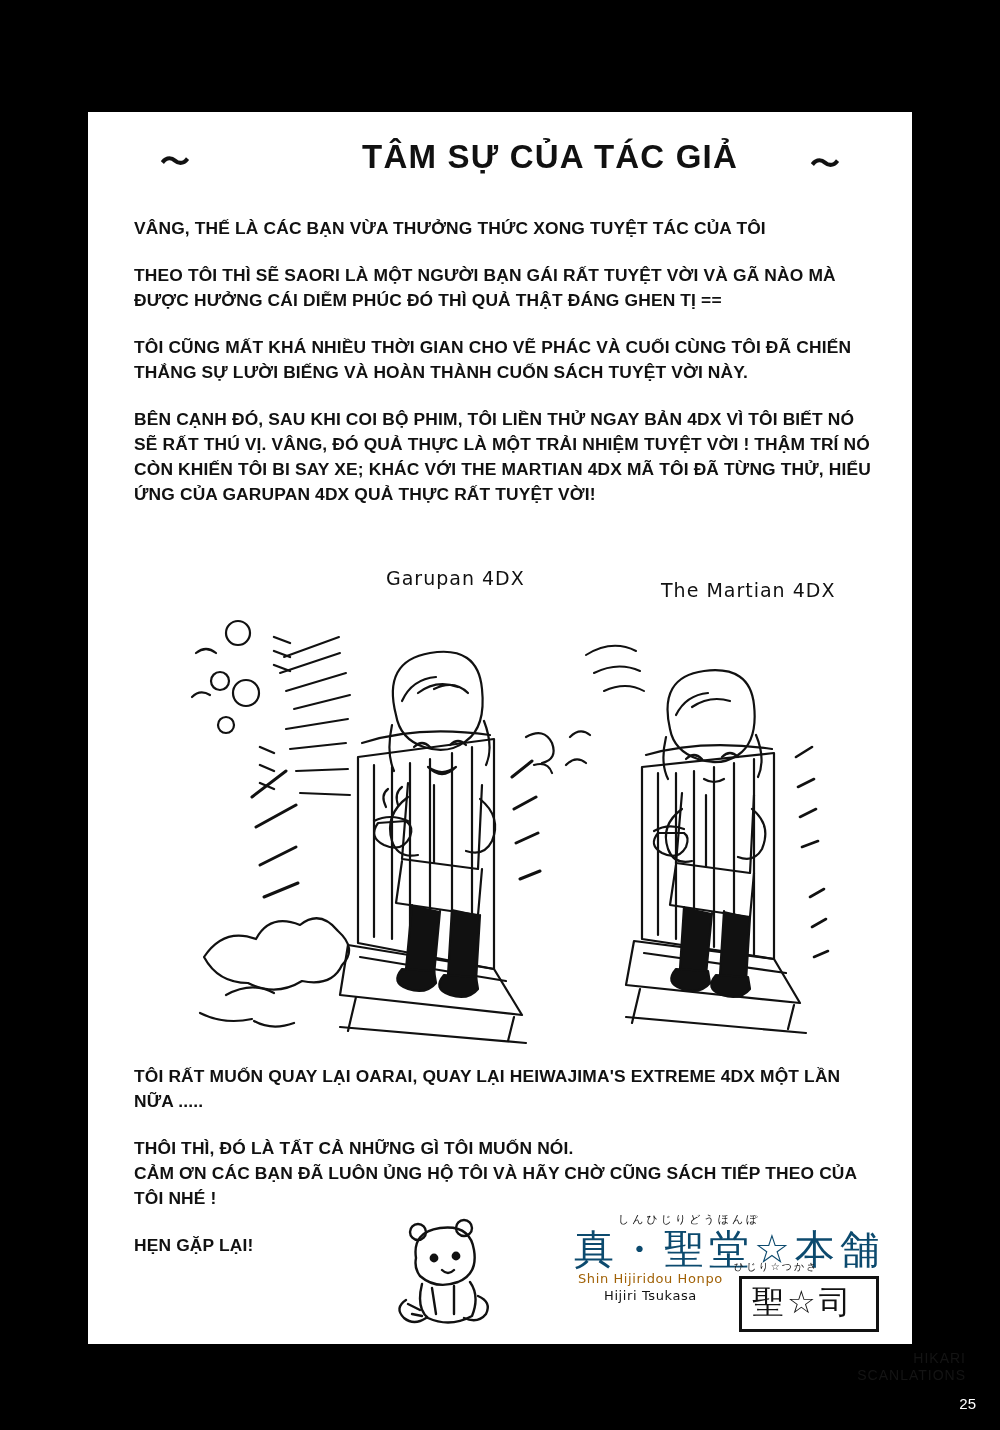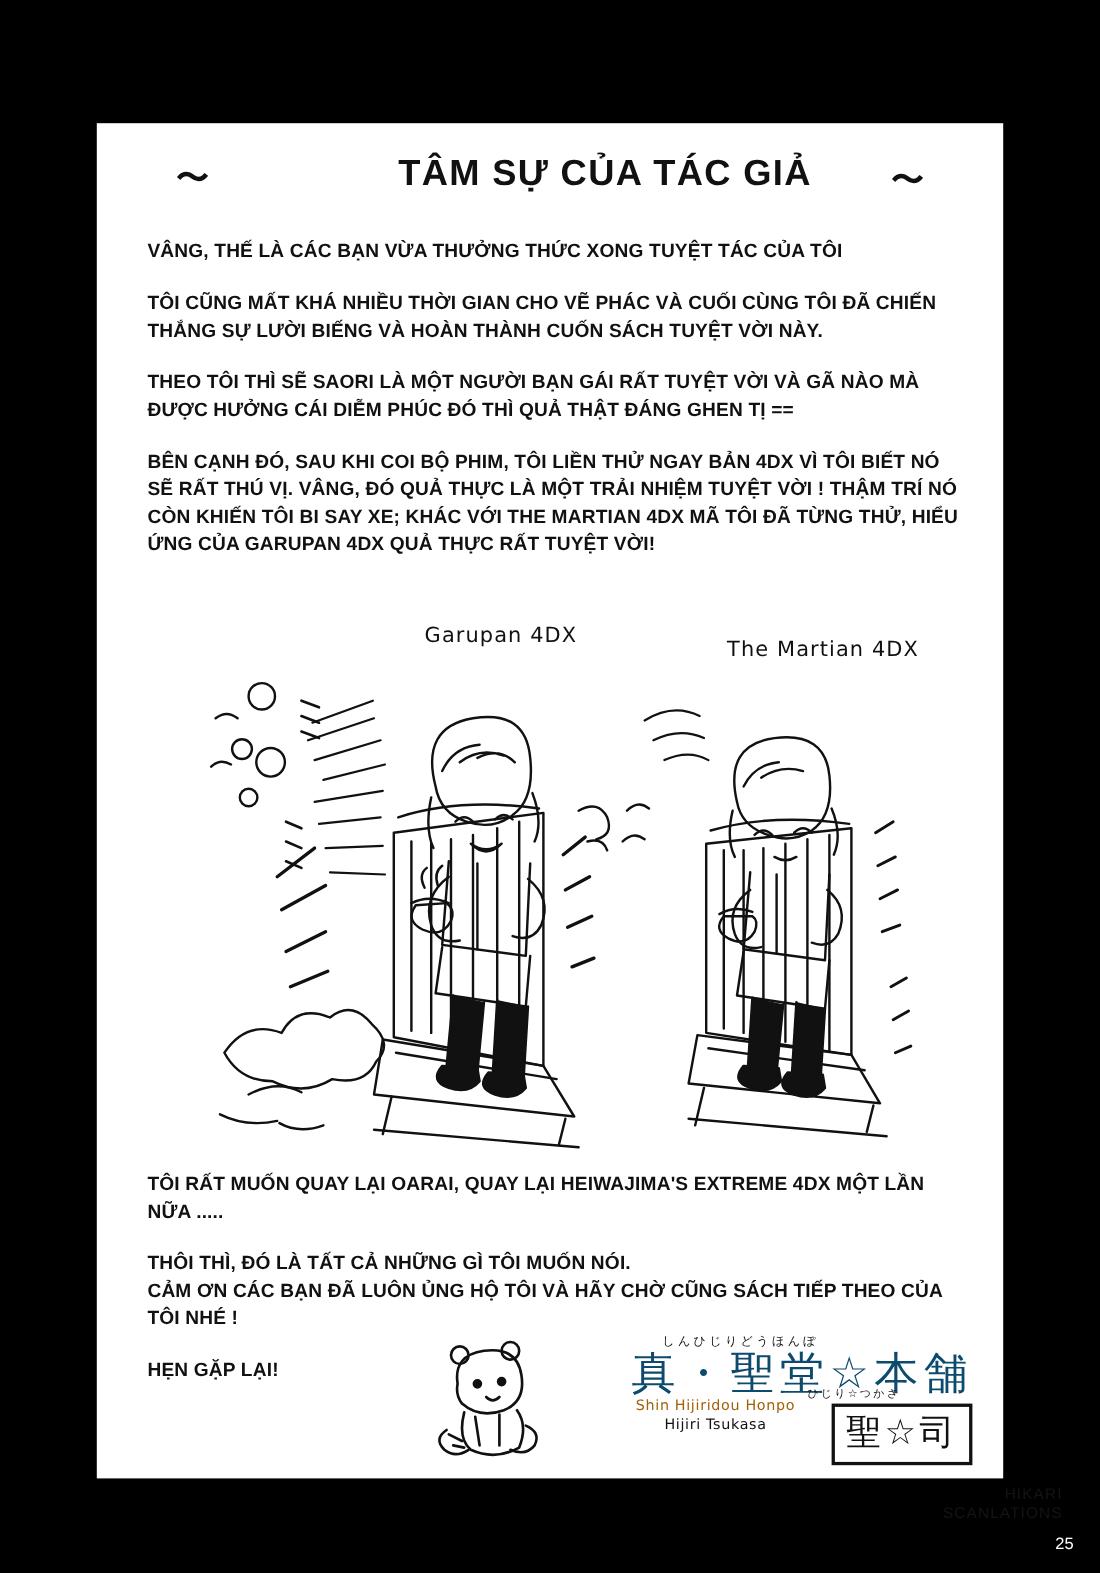--- a/index.html
+++ b/index.html
@@ -136,21 +136,21 @@
     letter-spacing: 5px;
     color: #0c4a6e;
     line-height: 44px;
     white-space: nowrap;
   }
   .logo-furigana {
     font-size: 11px;
     font-family: "DejaVu Sans", sans-serif;
     letter-spacing: 3px;
     color: #111;
-    margin-left: 28px;
+    margin-left: 44px;
   }
   .logo-romaji {
     font-size: 13px;
     font-family: "DejaVu Sans", sans-serif;
     letter-spacing: 0.6px;
     color: #a16207;
     margin-left: 4px;
   }
   .logo-romaji2 {
     font-size: 13px;
@@ -158,27 +158,26 @@
     letter-spacing: 0.6px;
     color: #111;
     margin-left: 30px;
     margin-top: 2px;
   }
   .name-box {
     position: absolute;
     left: 165px;
     top: 64px;
     border: 3px solid #111;
-    padding: 2px 10px 4px 10px;
+    padding: 2px 22px 4px 10px;
     font-size: 32px;
     font-family: "DejaVu Sans", sans-serif;
     letter-spacing: 3px;
     color: #111;
     white-space: nowrap;
-    margin-left: 17px;
   }
   .furi-small {
     position: absolute;
     left: 160px;
     top: 48px;
     font-size: 10px;
     font-family: "DejaVu Sans", sans-serif;
     letter-spacing: 2px;
     color: #111;
   }
@@ -214,22 +213,22 @@
   <div id="paper">
 
     <div class="title-row">
       <span class="title-text">TÂM SỰ CỦA TÁC GIẢ</span>
     </div>
     <span class="squiggle left">〜</span>
     <span class="squiggle right">〜</span>
 
     <div class="body-text">
       <p class="para">VÂNG, THẾ LÀ  CÁC BẠN VỪA THƯỞNG THỨC XONG TUYỆT TÁC CỦA TÔI</p>
+      <p class="para">THEO TÔI THÌ SẼ SAORI LÀ MỘT NGƯỜI BẠN GÁI RẤT TUYỆT VỜI VÀ GÃ NÀO MÀ ĐƯỢC HƯỞNG CÁI DIỄM PHÚC ĐÓ THÌ QUẢ THẬT ĐÁNG GHEN TỊ ==</p>
       <p class="para">TÔI CŨNG MẤT KHÁ NHIỀU THỜI GIAN CHO VẼ PHÁC VÀ CUỐI CÙNG TÔI ĐÃ CHIẾN THẮNG SỰ LƯỜI BIẾNG VÀ HOÀN THÀNH CUỐN SÁCH TUYỆT VỜI NÀY.</p>
-      <p class="para">THEO TÔI THÌ SẼ SAORI LÀ MỘT NGƯỜI BẠN GÁI RẤT TUYỆT VỜI VÀ GÃ NÀO MÀ ĐƯỢC HƯỞNG CÁI DIỄM PHÚC ĐÓ THÌ QUẢ THẬT ĐÁNG GHEN TỊ ==</p>
       <p class="para">BÊN CẠNH ĐÓ, SAU KHI COI BỘ PHIM, TÔI LIỀN THỬ NGAY BẢN 4DX VÌ TÔI BIẾT NÓ SẼ RẤT THÚ VỊ. VÂNG, ĐÓ QUẢ THỰC LÀ MỘT TRẢI NHIỆM TUYỆT VỜI ! THẬM TRÍ NÓ CÒN KHIẾN TÔI BI SAY XE; KHÁC VỚI THE MARTIAN 4DX MÃ TÔI ĐÃ TỪNG THỬ, HIỂU ỨNG CỦA GARUPAN 4DX QUẢ THỰC RẤT TUYỆT VỜI!</p>
     </div>
 
     <div class="illo-wrap">
       <div class="illo-caption cap-left">Garupan 4DX</div>
       <div class="illo-caption cap-right">The Martian 4DX</div>
 
       <svg class="sketch" viewBox="0 0 740 450">
         <g fill="none" stroke="#111" stroke-width="2.2" stroke-linecap="round" stroke-linejoin="round">
 

